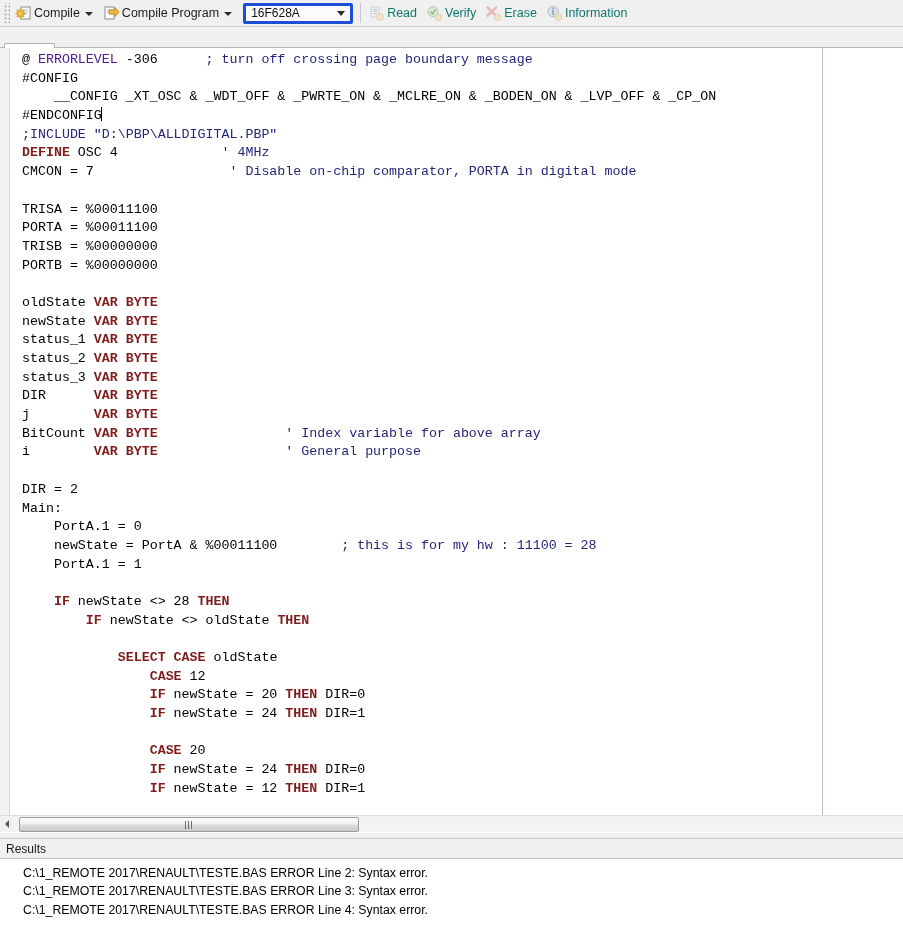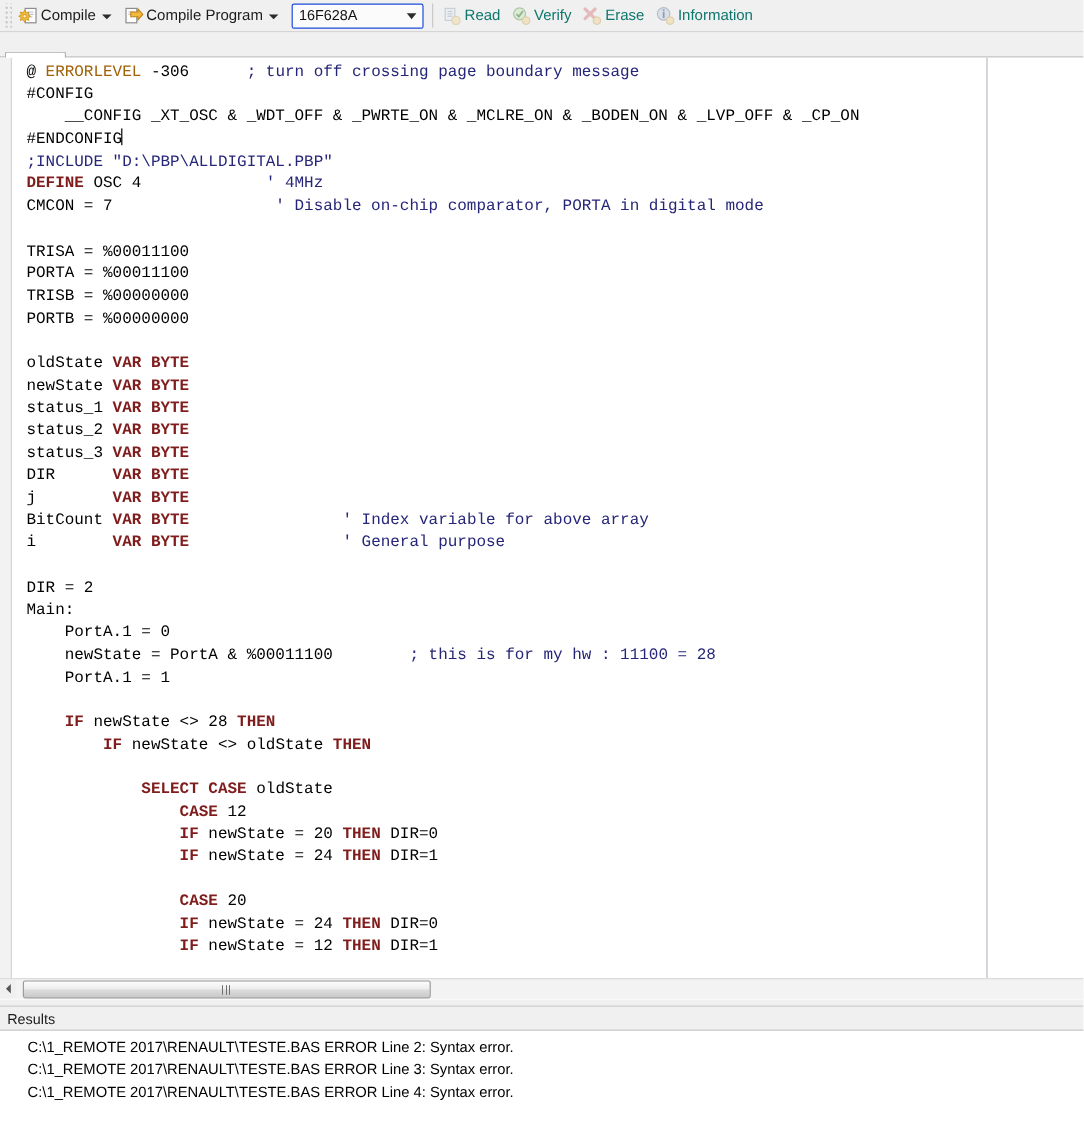--- a/index.html
+++ b/index.html
@@ -69,21 +69,21 @@
   .sep {
     width: 1px; height: 20px;
     background: #c8c8c8;
     margin: 0 4px;
   }
 
   
   .combo {
     width: 110px; height: 21px;
     background: #fbfbfb;
-    border: 1px solid #1d4ed8;
+    border: 3px solid #1d4ed8;
     border-radius: 2px;
     display: flex;
     align-items: center;
     margin: 0 3px 0 4px;
     position: relative;
     box-shadow: inset 0 1px 0 #ffffff;
   }
   .combo-text {
     font-size: 12px;
     color: #111;
@@ -160,21 +160,21 @@
     font-family: "Liberation Mono", "DejaVu Sans Mono", monospace;
     font-size: 13.3px;
     line-height: 18.7px;
     white-space: pre;
     color: #000000;
     tab-size: 4;
   }
   .code .ln { display: block; height: 18.7px; position: relative; }
   .kw    { font-weight: bold; color: #7f1d1d; }
   .cmt   { color: #262679; }
-  .grn   { color: #a16207; }
+  .grn   { color: #4c1d95; }
   .plain { color: #000000; }
   .caretbar {
     display: inline-block;
     width: 1px;
     height: 14px;
     background: #000;
     vertical-align: -2px;
     margin-left: -1px;
   }
 

